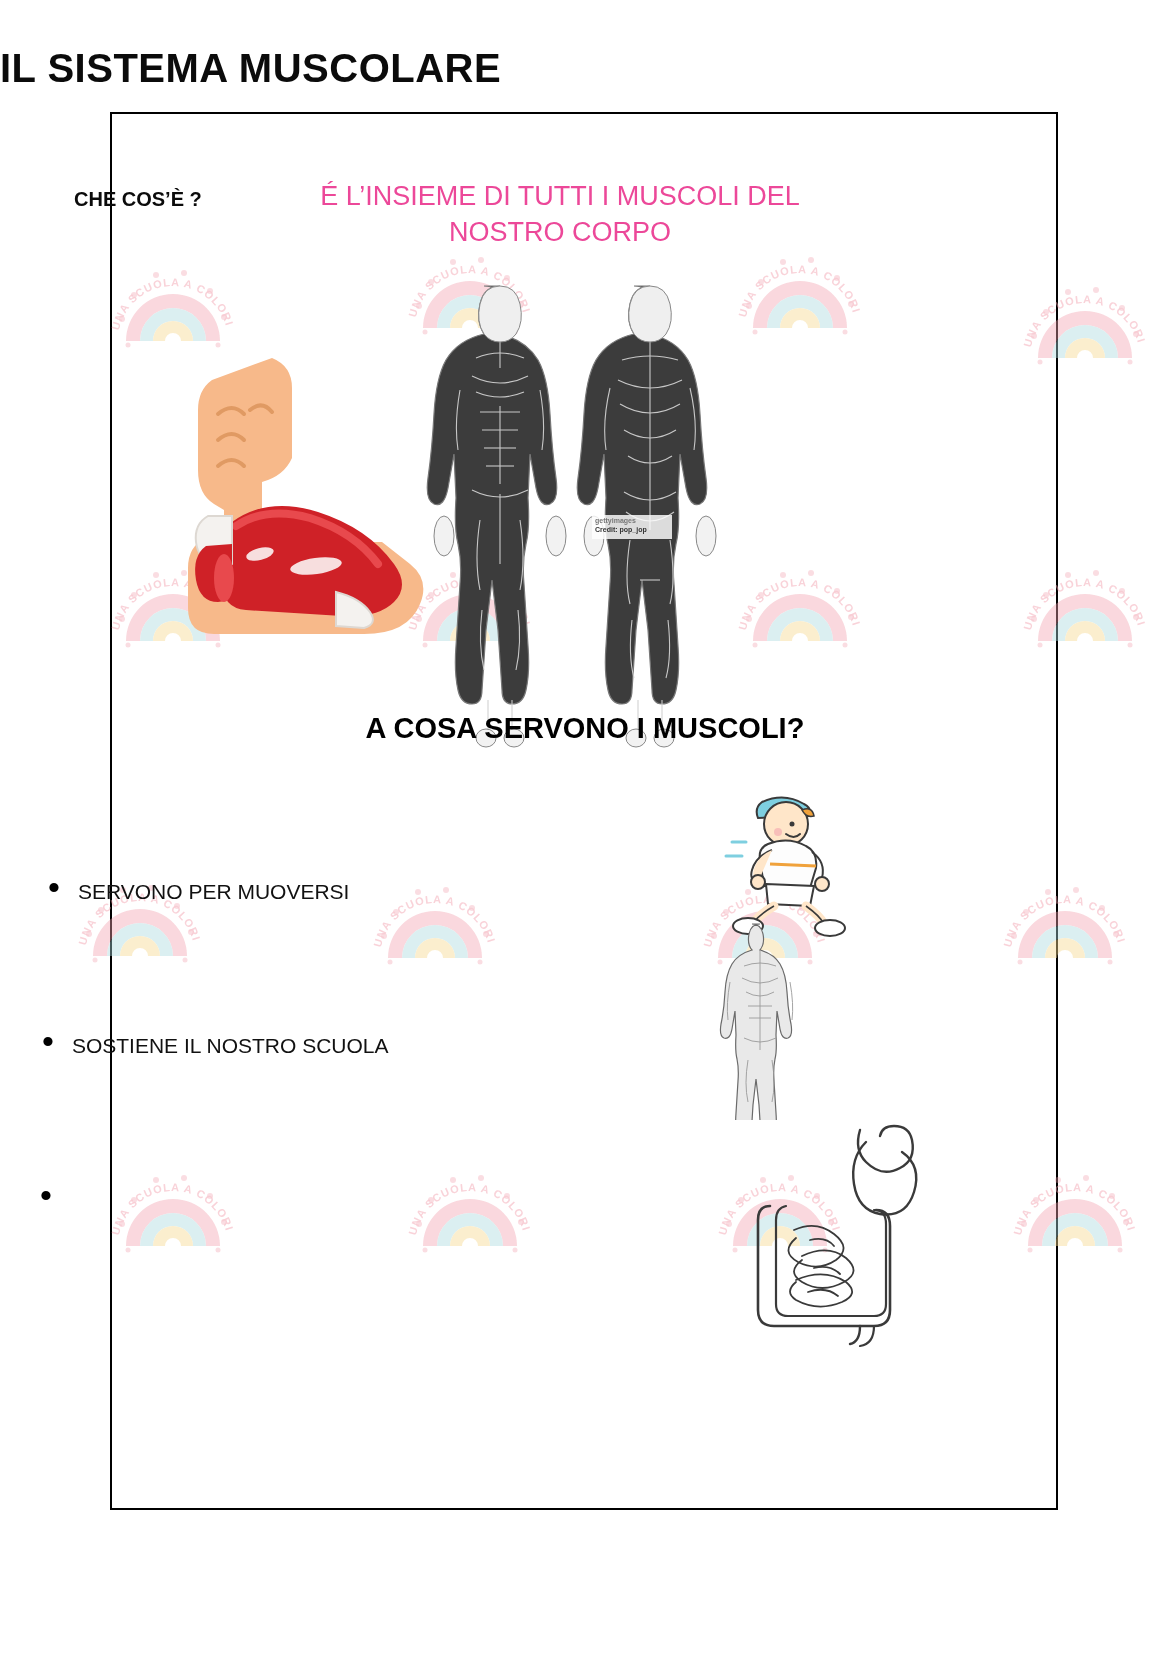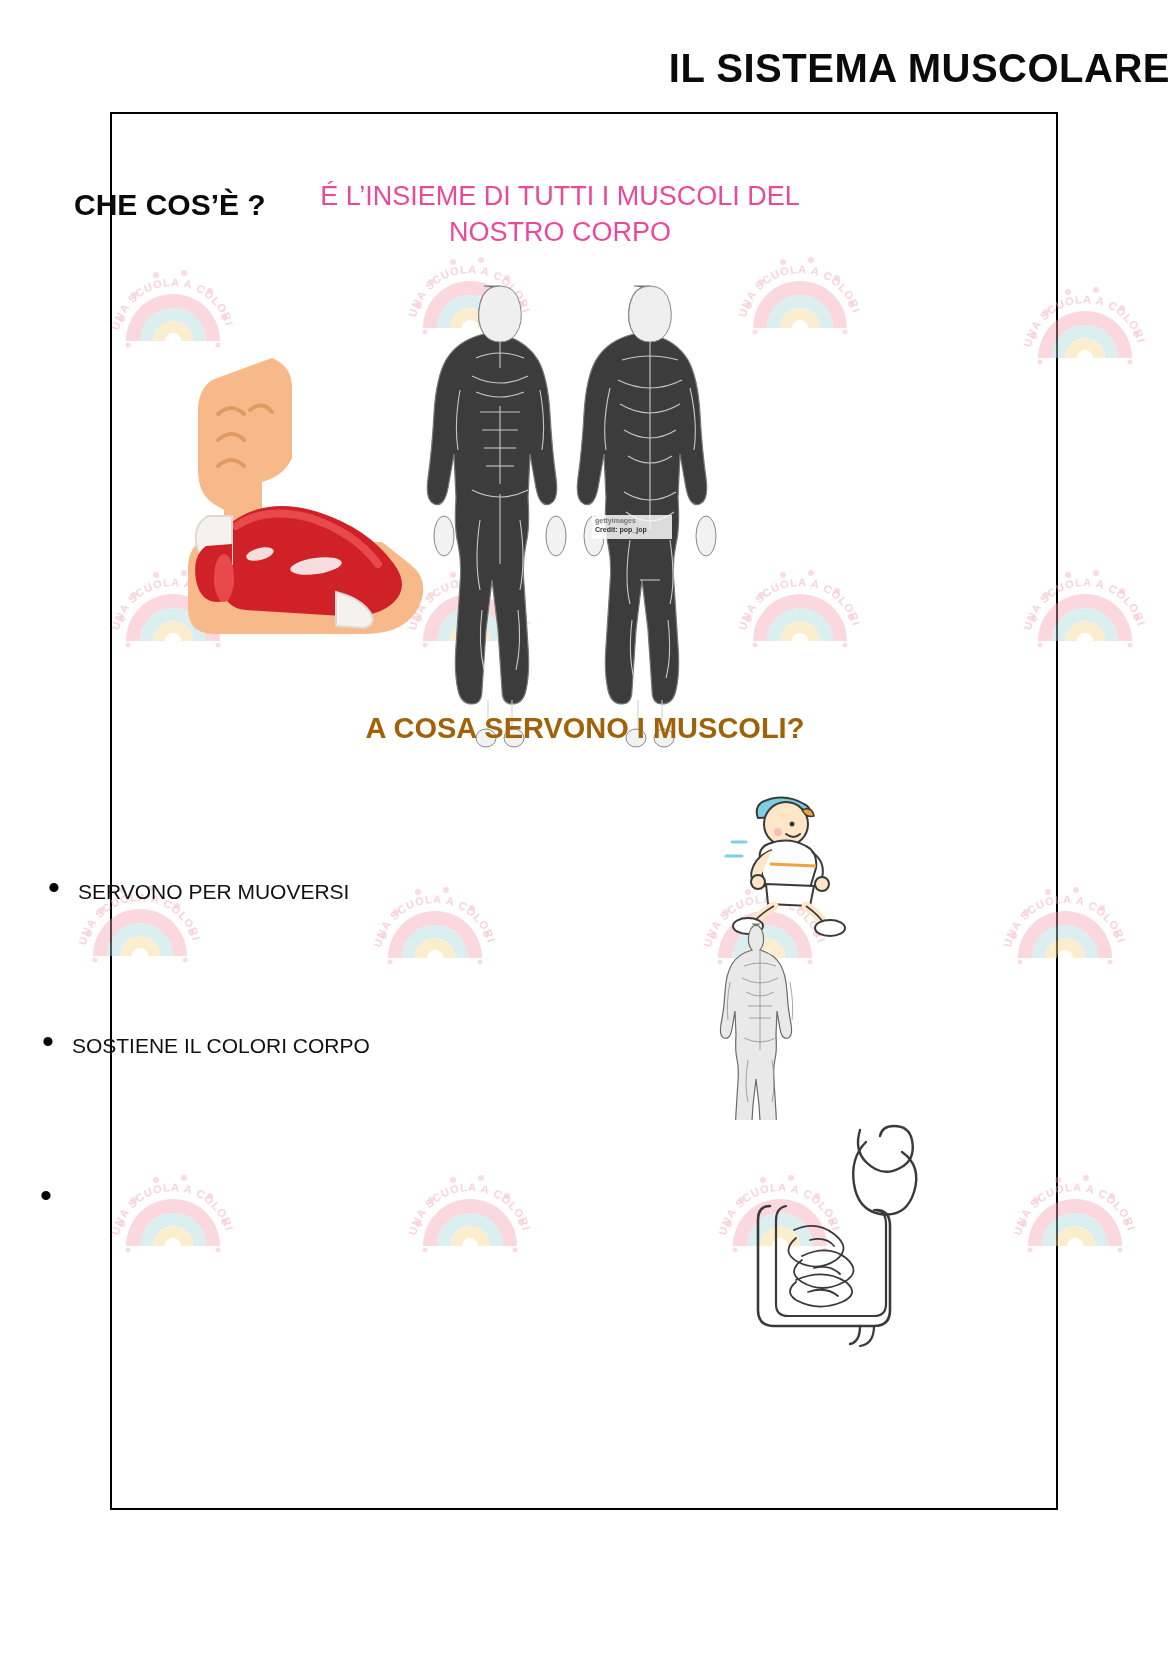--- a/index.html
+++ b/index.html
@@ -40,32 +40,32 @@
     width: 130px;
     height: 120px;
     opacity: 0.55;
   }
 
   
   .title {
     position: absolute;
     left: 0; right: 0;
     top: 46px;
-    text-align: right;
+    text-align: left;
     font-size: 40px;
     font-weight: bold;
     letter-spacing: 0.5px;
     color: #0b0b0b;
     z-index: 5;
   }
   .q-label {
     position: absolute;
     left: 74px;
     top: 188px;
-    font-size: 30px;
+    font-size: 20px;
     font-weight: bold;
     color: #0b0b0b;
     z-index: 5;
   }
   .q-answer {
     position: absolute;
     left: 300px;
     top: 178px;
     width: 520px;
     text-align: center;
@@ -74,21 +74,21 @@
     color: #ec4899;
     z-index: 5;
   }
   .section-title {
     position: absolute;
     left: 0; right: 0;
     top: 712px;
     text-align: center;
     font-size: 29px;
     font-weight: bold;
-    color: #a16207;
+    color: #000000;
     z-index: 5;
   }
   .bullet-row {
     position: absolute;
     z-index: 5;
     display: flex;
     align-items: baseline;
   }
   .bullet-dot {
     font-size: 34px;
@@ -559,21 +559,21 @@
 </div>
 
 <div class="section-title">A COSA SERVONO I MUSCOLI?</div>
 
 <div class="bullet-row b1">
   <span class="bullet-dot">•</span>
   <span class="bullet-text">SERVONO PER MUOVERSI</span>
 </div>
 <div class="bullet-row b2">
   <span class="bullet-dot">•</span>
-  <span class="bullet-text">SOSTIENE IL COLORI CORPO</span>
+  <span class="bullet-text">SOSTIENE IL NOSTRO SCUOLA</span>
 </div>
 <div class="bullet-row b3">
   <span class="bullet-dot">•</span>
 </div>
 
 <div class="ill" id="running-kid-illustration">
   <svg width="220" height="160" viewBox="0 0 220 160">
 
     <path d="M112 22 q22 -10 42 2 q8 4 6 12 l-52 2 q-4 -10 4 -16 z" fill="#7ecfe0" stroke="#3a3a3a" stroke-width="2"></path>
 

